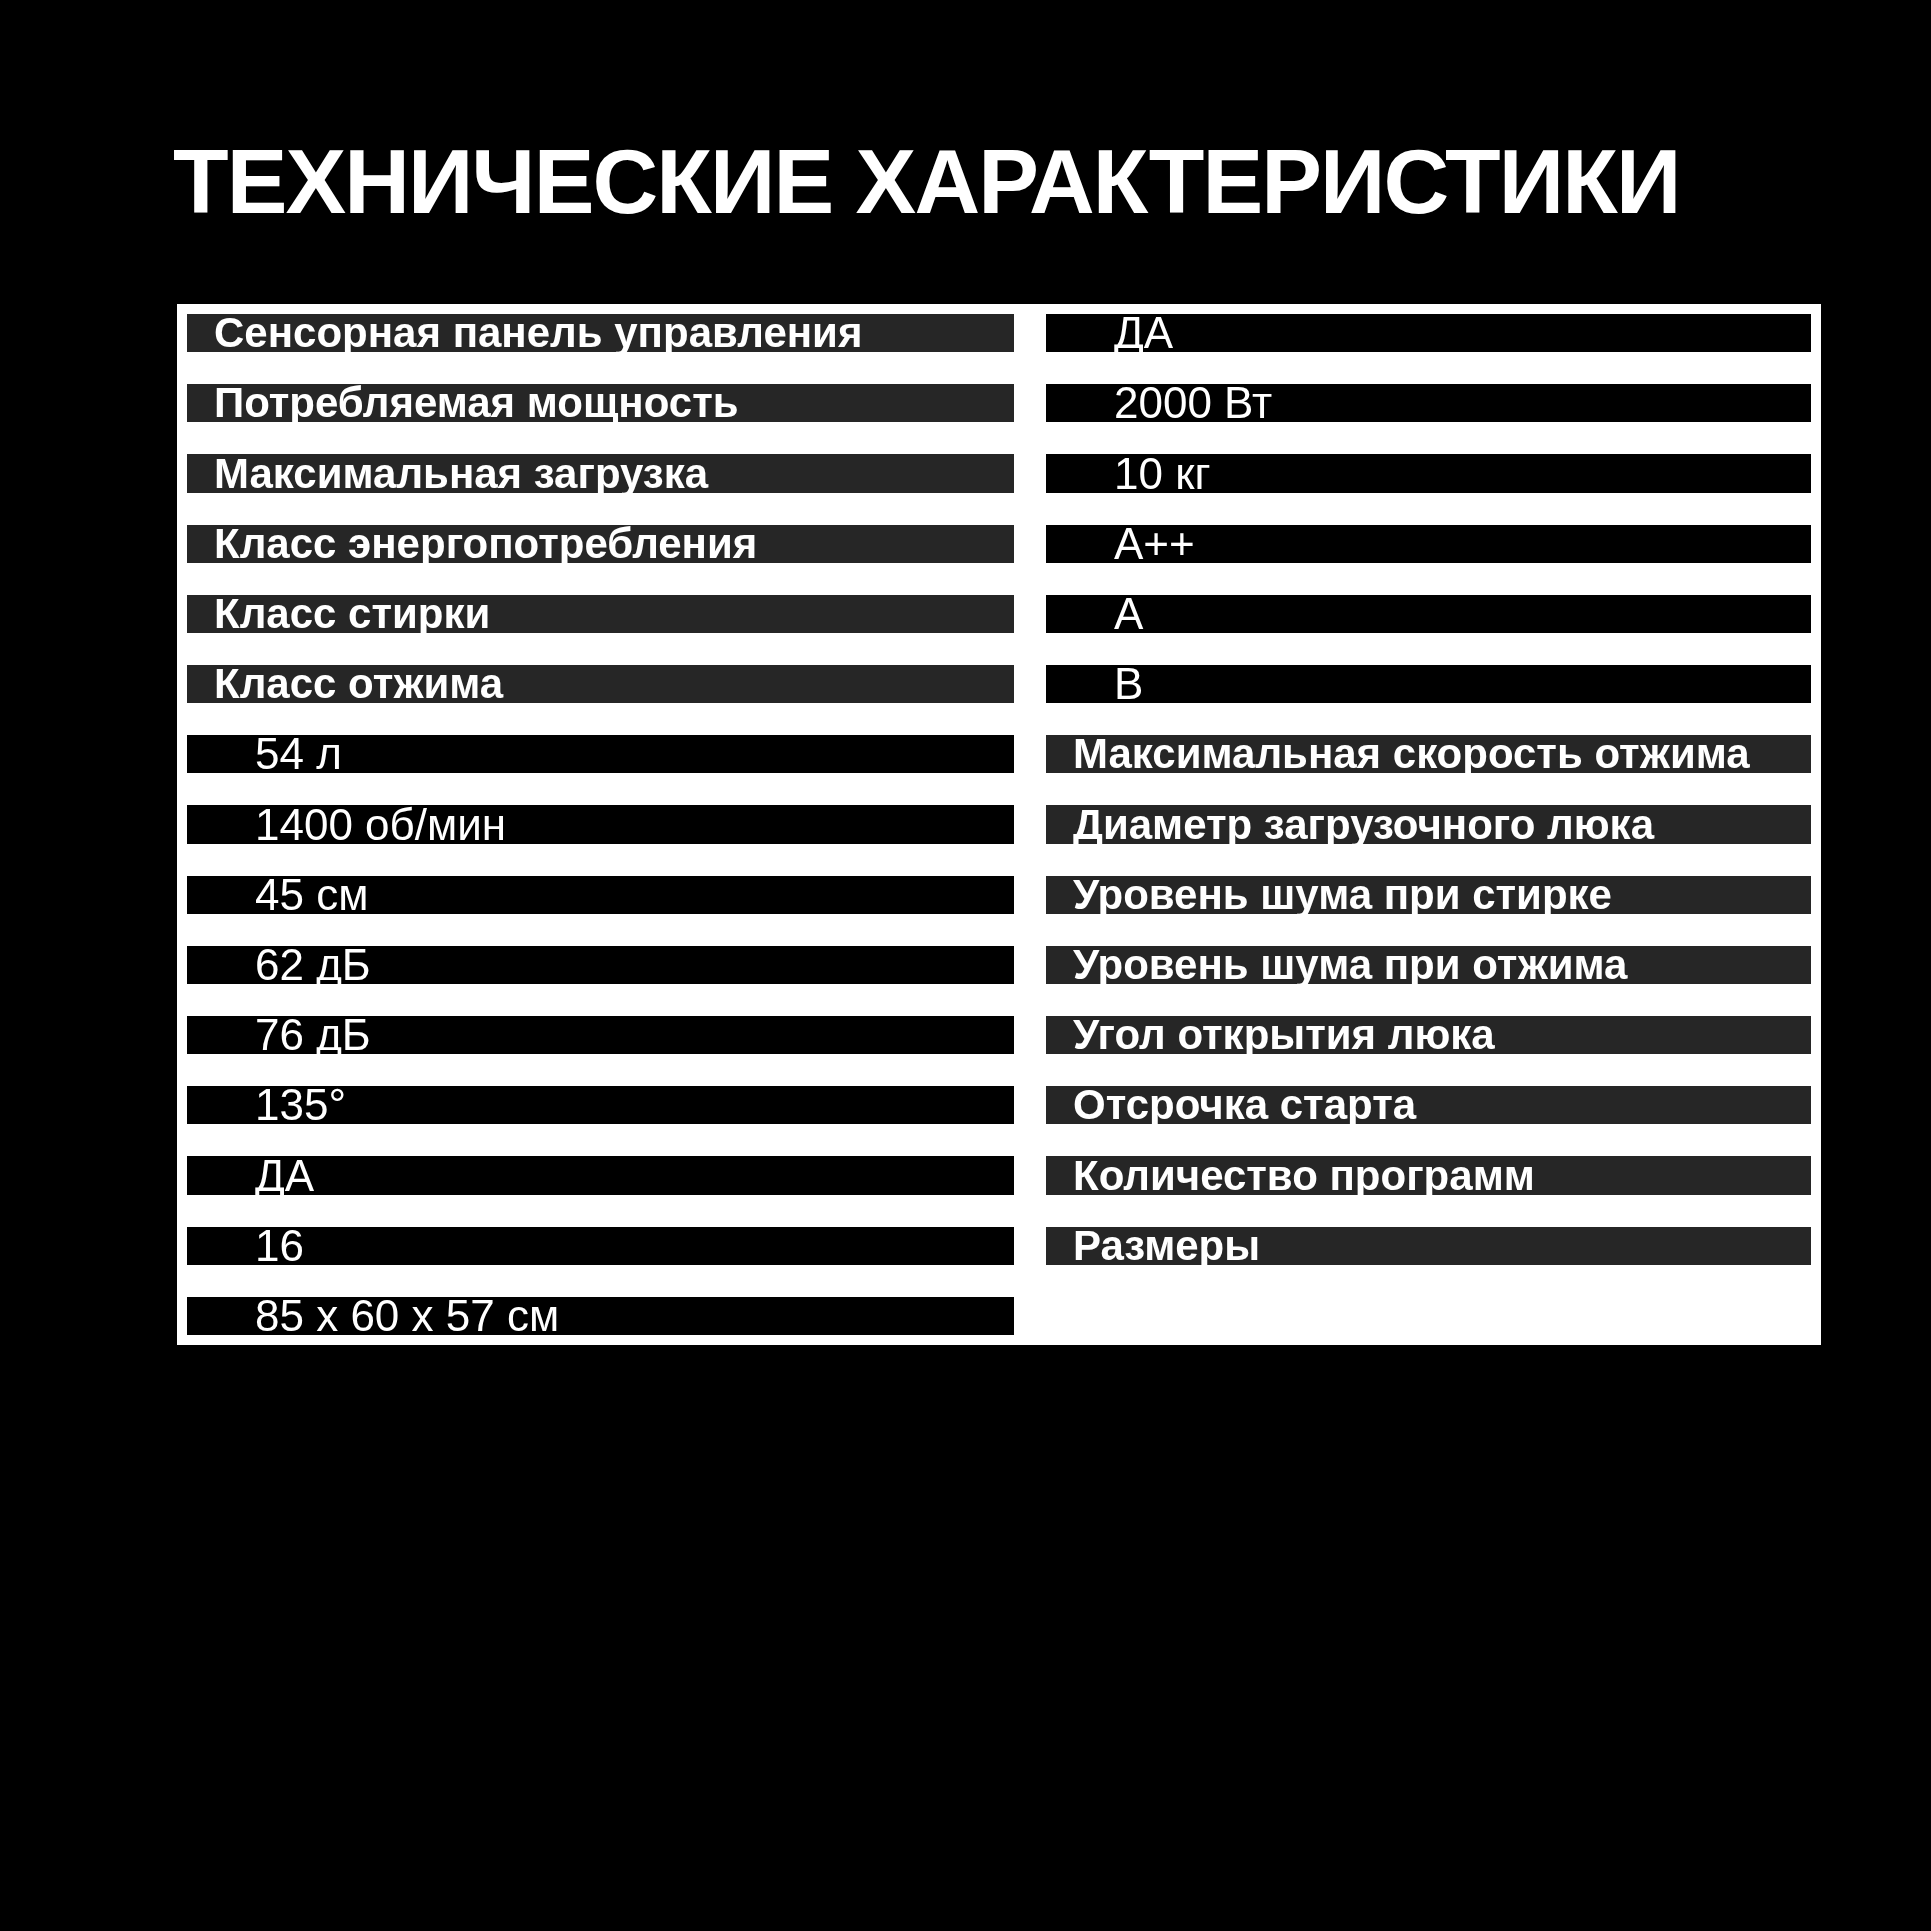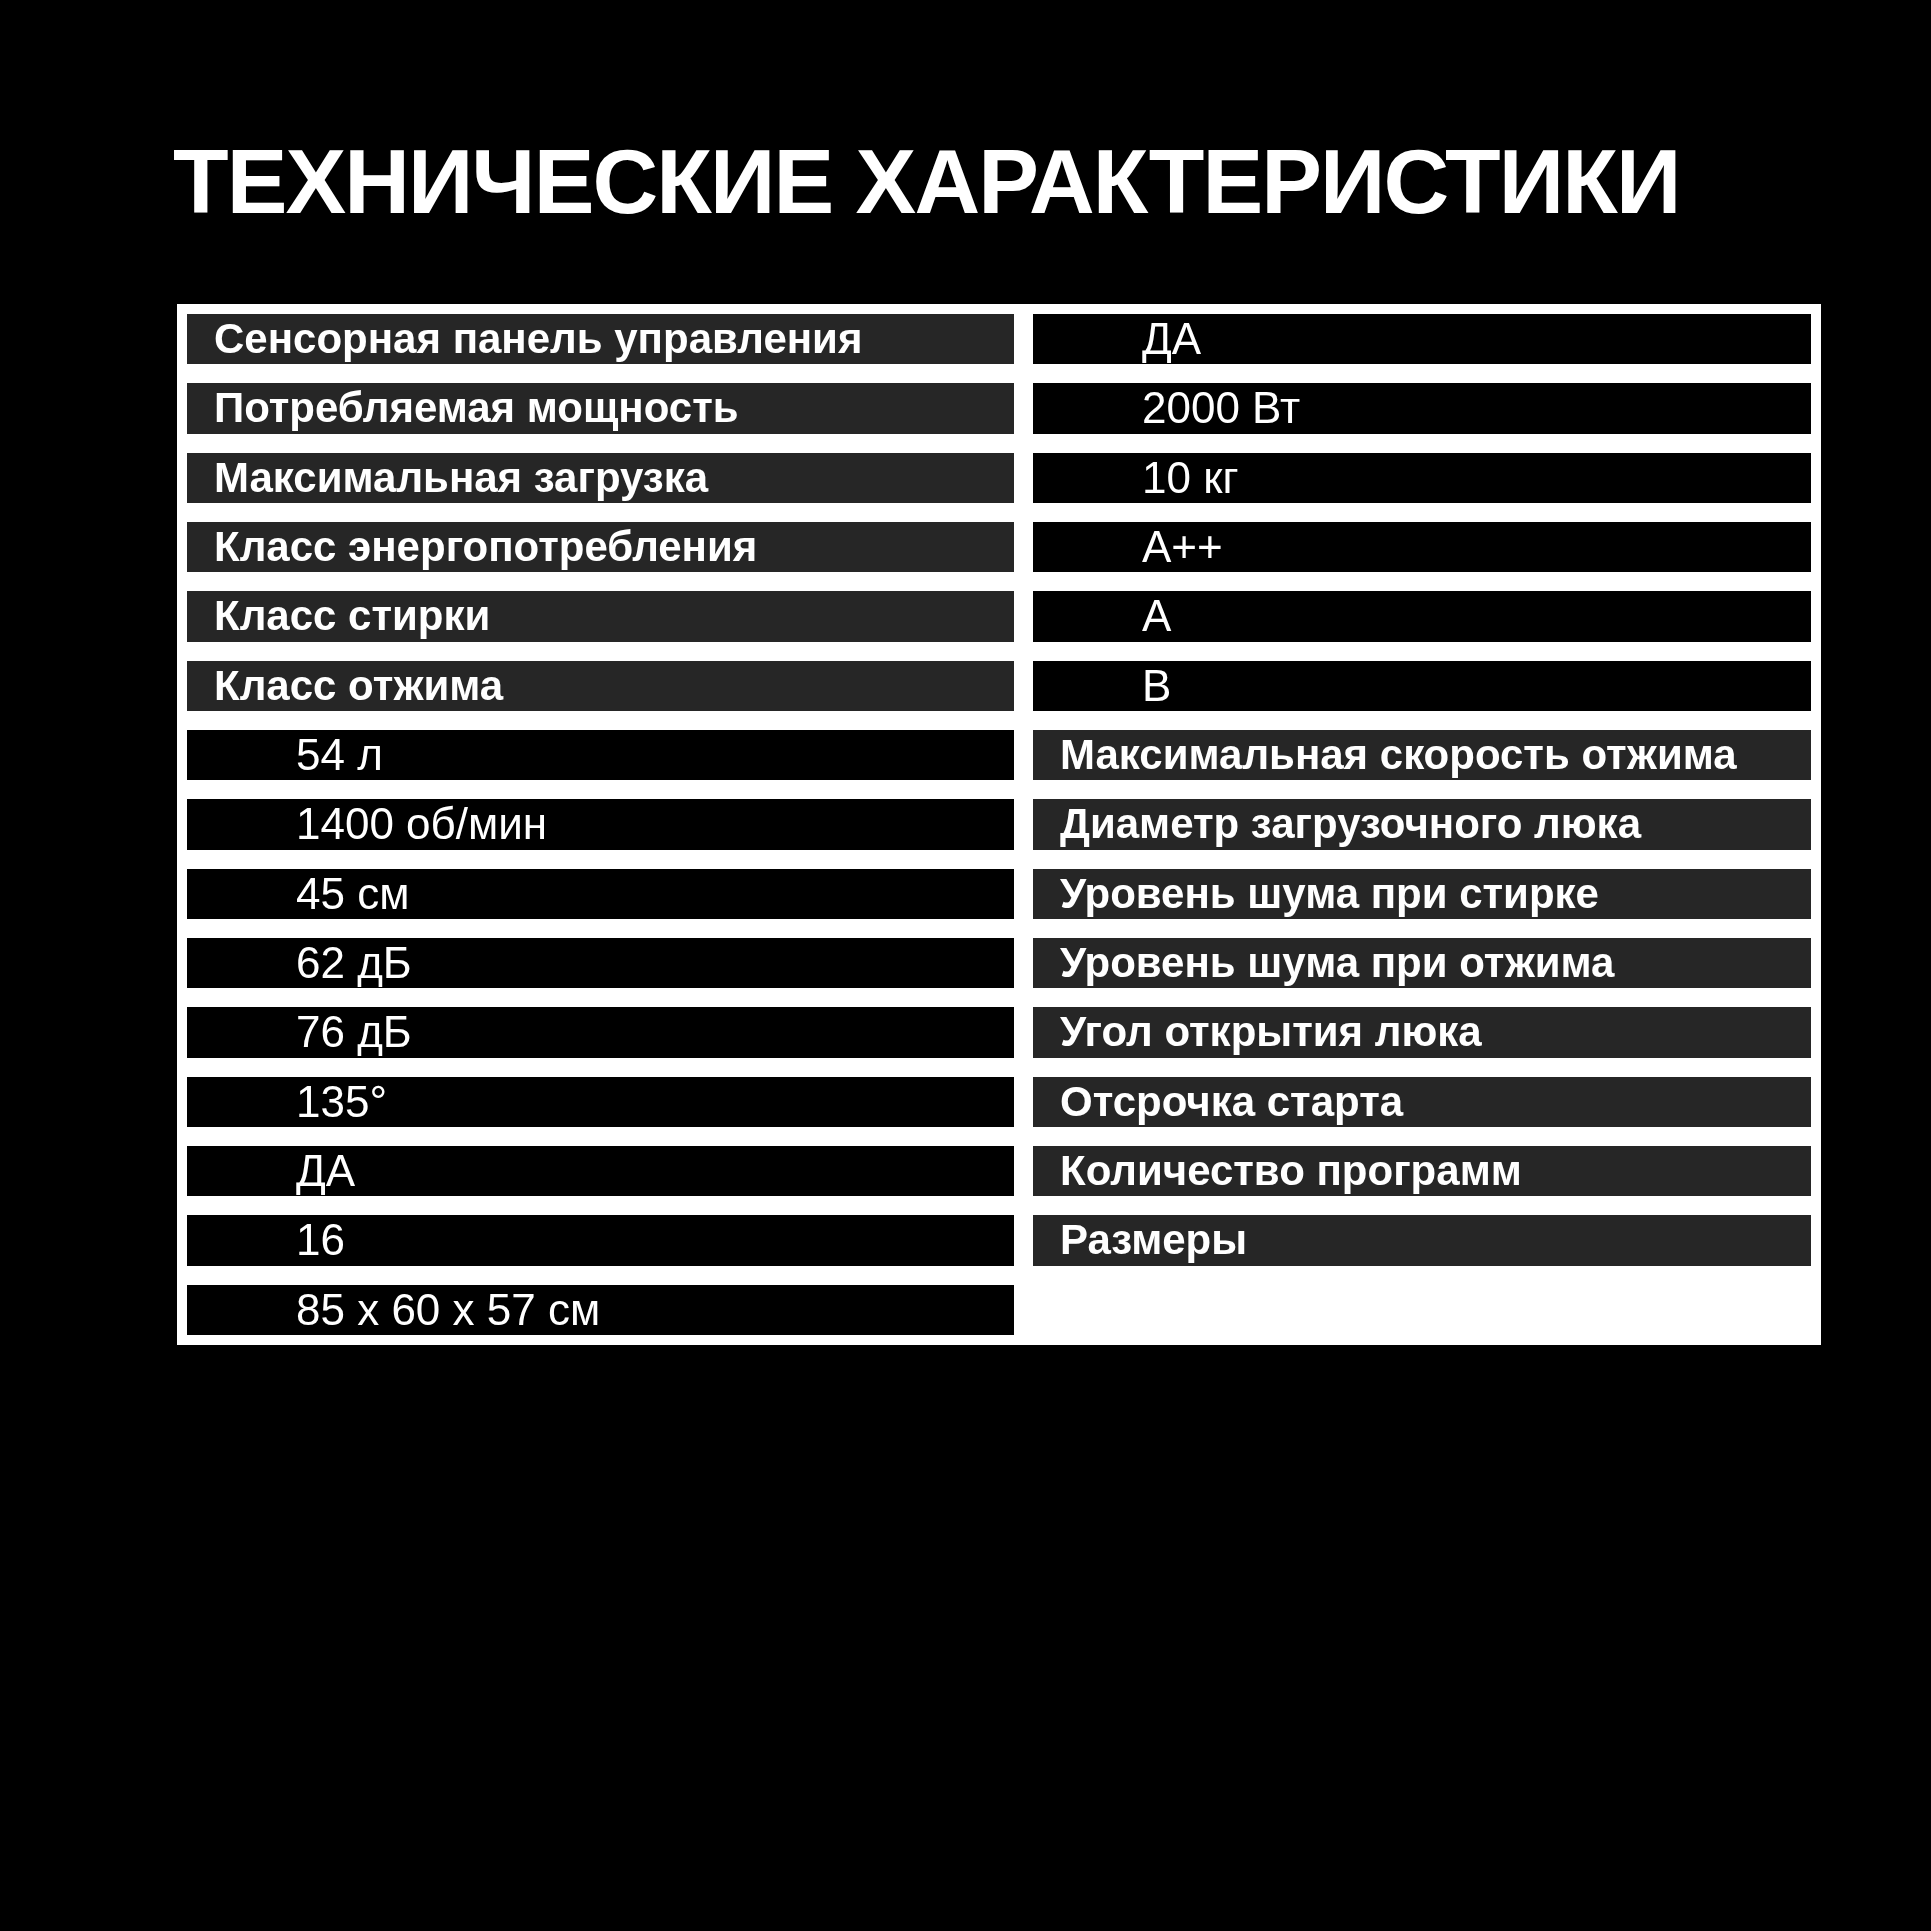--- a/index.html
+++ b/index.html
@@ -39,37 +39,37 @@
     position: absolute;
     left: 145px;
     top: 272px;
     width: 1644px;
     height: 1041px;
     background: var(--border);       
     border: 2.9px solid var(--border);
     display: grid;
     grid-template-columns: 843px 1fr;
     grid-auto-rows: 1fr;
-    gap: 3px;
+    gap: 16px;
   }
   .cell {
     display: flex;
     align-items: center;
     overflow: hidden;
     white-space: nowrap;
   }
   .cell.label {
     background: var(--label-bg);
     padding-left: 27px;
     font-size: 42px;
     font-weight: 700;
   }
   .cell.value {
     background: var(--value-bg);
-    padding-left: 109px;
+    padding-left: 68px;
     font-size: 44px;
     font-weight: 400;
   }
 </style>
 </head>
 <body>
 
 <div class="page">
 
   <h1 class="page-title">ТЕХНИЧЕСКИЕ ХАРАКТЕРИСТИКИ</h1>

